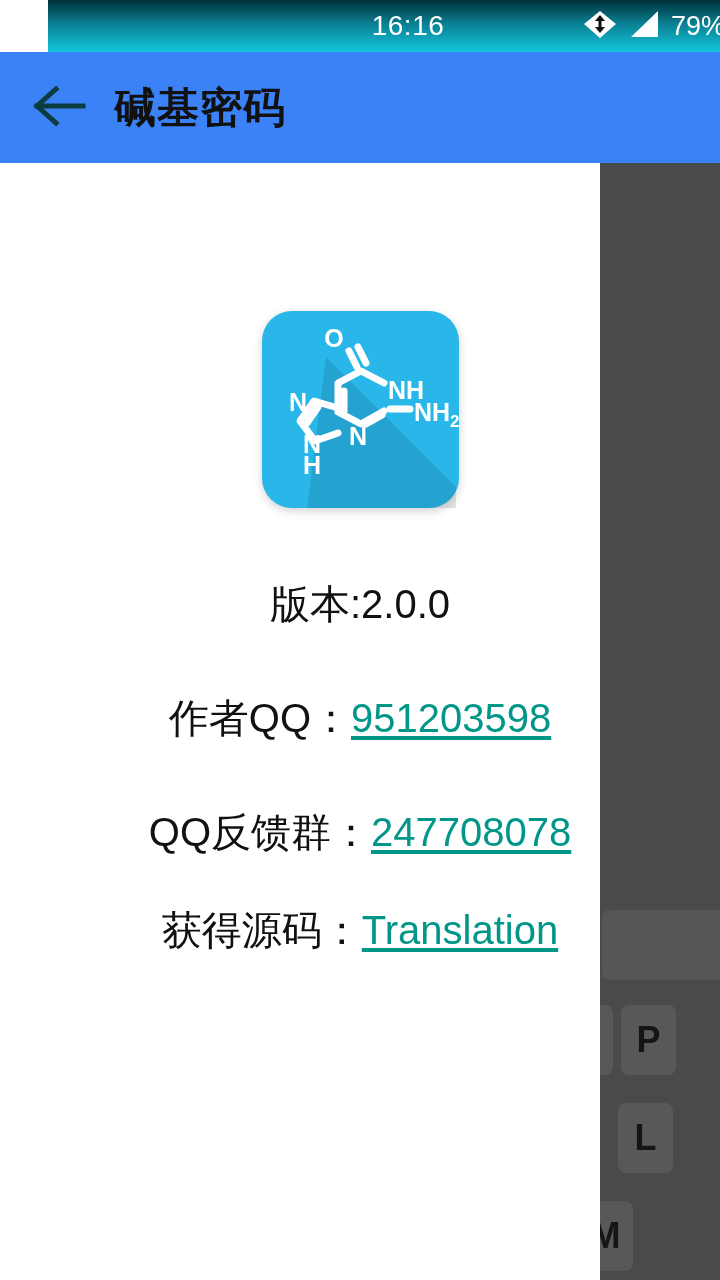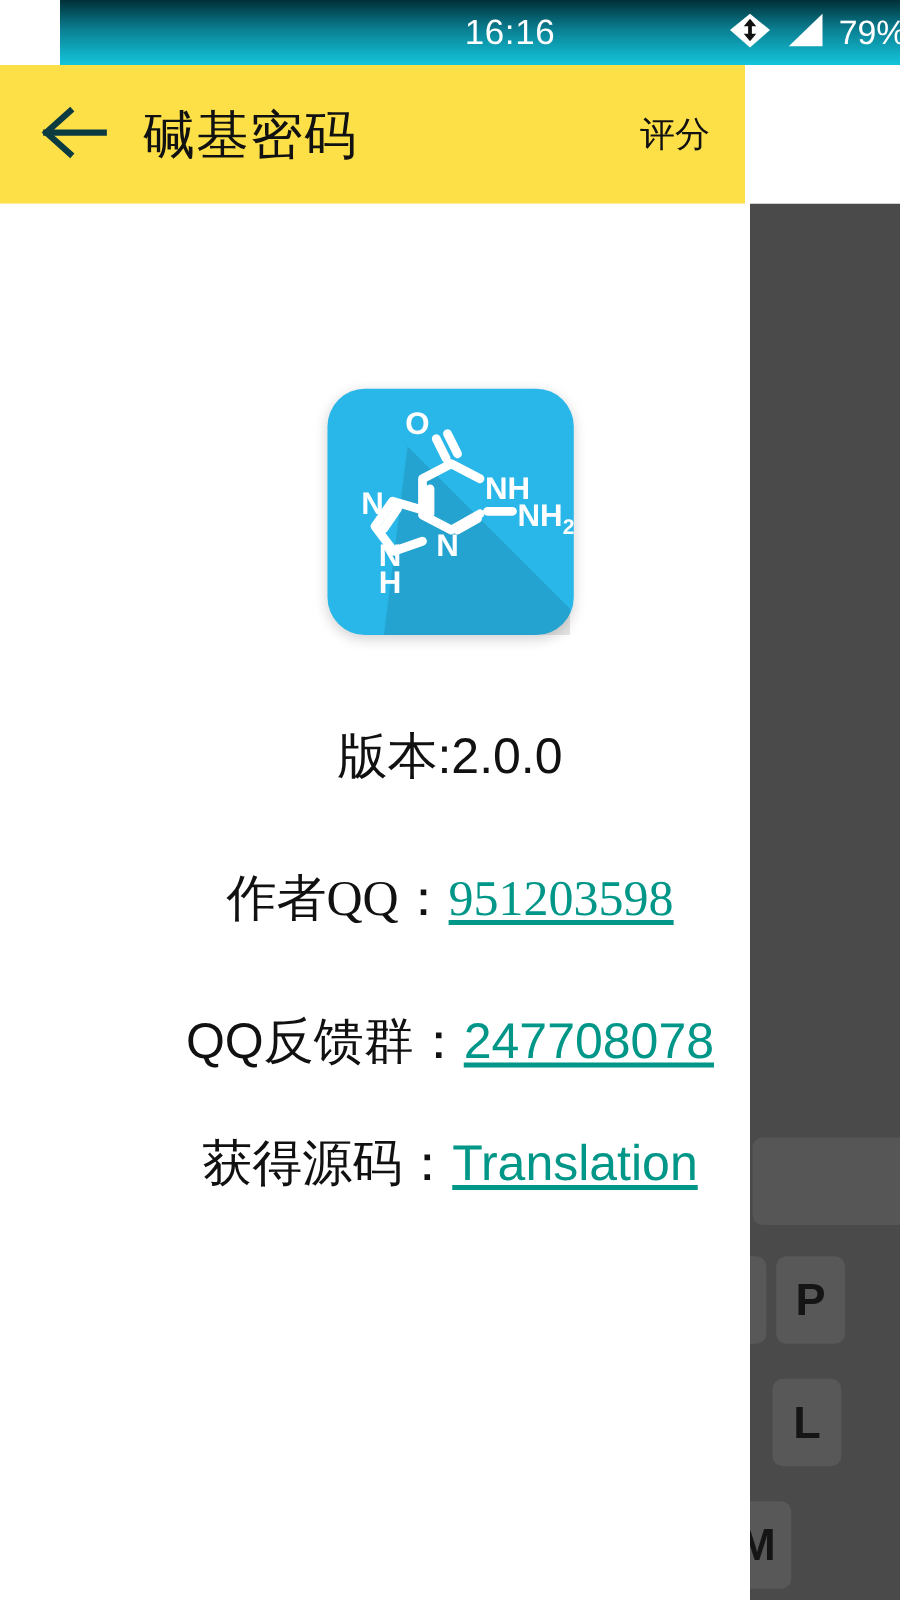--- a/index.html
+++ b/index.html
@@ -53,22 +53,23 @@
   #battery-pct {
     color: #ffffff;
     font-size: 27px;
     line-height: 52px;
   }
 
   
   #app-bar {
     position: absolute;
     left: 0; top: 52px;
-    width: 596px; height: 111px;
-    background: #fde047;
+    width: 720px; height: 111px;
+    background: #3b82f6;
+    font-weight: bold;
   }
   #back-button {
     position: absolute;
     left: 28px; top: 28px;
     width: 64px; height: 56px;
     display: flex; align-items: center; justify-content: center;
     cursor: pointer;
   }
   #app-title {
     position: absolute;
@@ -117,21 +118,21 @@
 
   .info-line {
     position: absolute;
     left: 0; right: 0;
     text-align: center;
     color: #111111;
     font-size: 40px;
     white-space: nowrap;
   }
   #version-line { top: 414px; }
-  #qq-line      { top: 528px; font-family: Liberation Serif, serif; }
+  #qq-line      { top: 528px; }
   #group-line   { top: 642px; }
   #source-line  { top: 740px; }
 
   .link {
     color: #009688;
     text-decoration: underline;
     text-underline-offset: 4px;
     cursor: pointer;
   }
 
@@ -205,21 +206,20 @@
   <div id="app-bar">
     <div id="back-button">
       <span>
         <svg width="54" height="44" viewBox="0 0 54 44">
           <path d="M23 5 L4 22 L23 39" stroke="#0d3b42" stroke-width="5" fill="none" stroke-linecap="square"></path>
           <line x1="4" y1="22" x2="50" y2="22" stroke="#0d3b42" stroke-width="5" stroke-linecap="square"></line>
         </svg>
       </span>
     </div>
     <div id="app-title">碱基密码</div>
-    <div id="rate-action">评分</div>
   </div>
 
   <div id="content">
 
     <div id="app-icon-wrap">
       <div id="app-icon">
         <svg width="197" height="197" viewBox="0 0 197 197">
           <g transform="translate(4,6)">
 
             <g opacity="0.10" fill="#000000">

